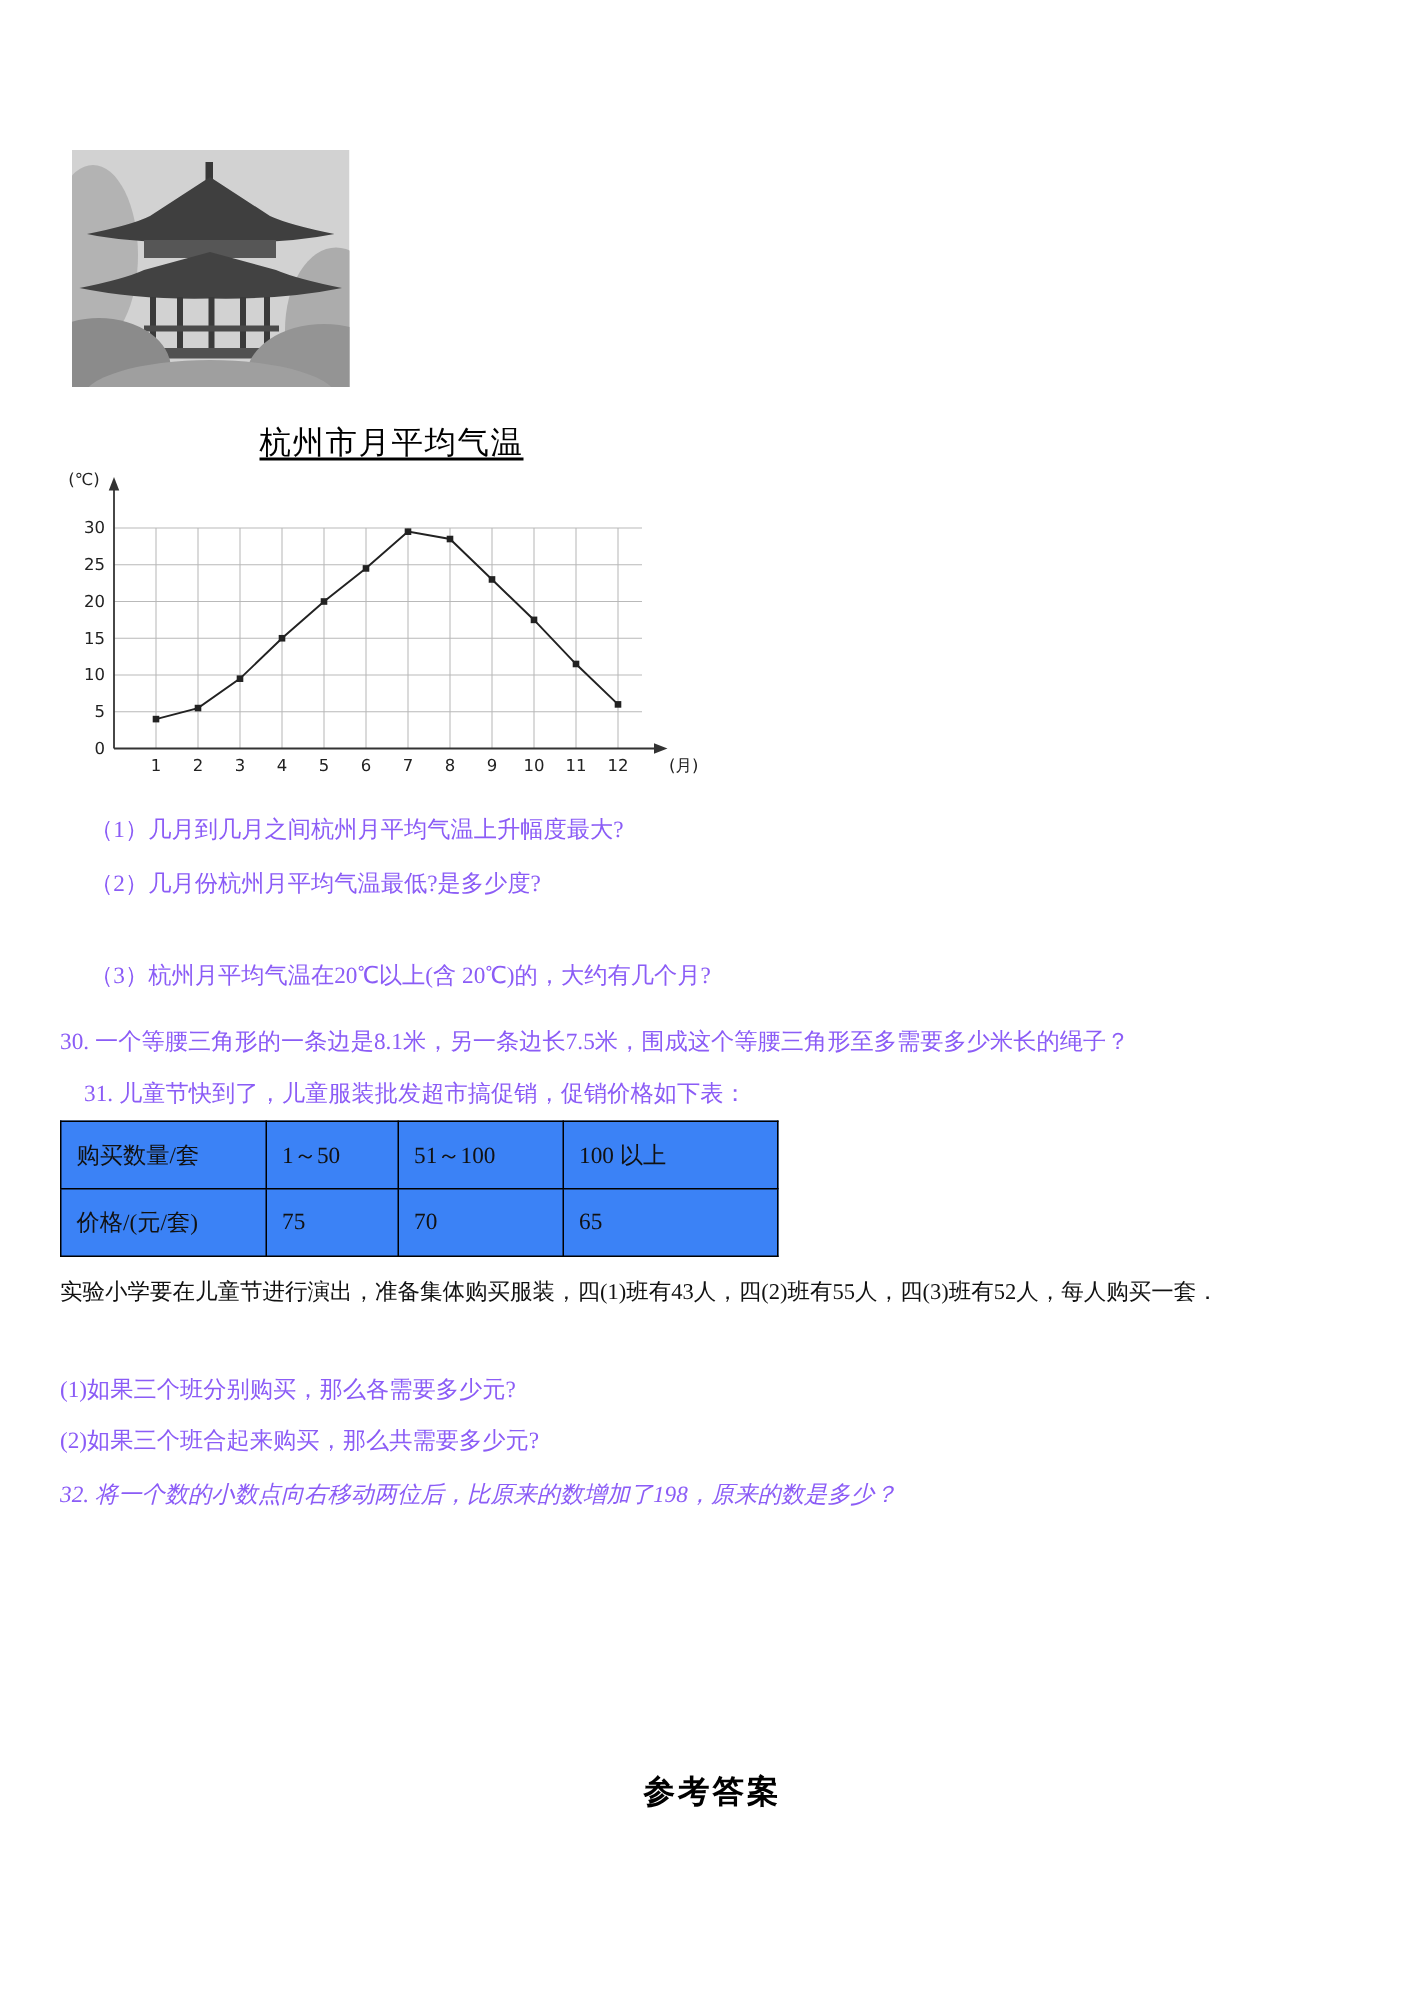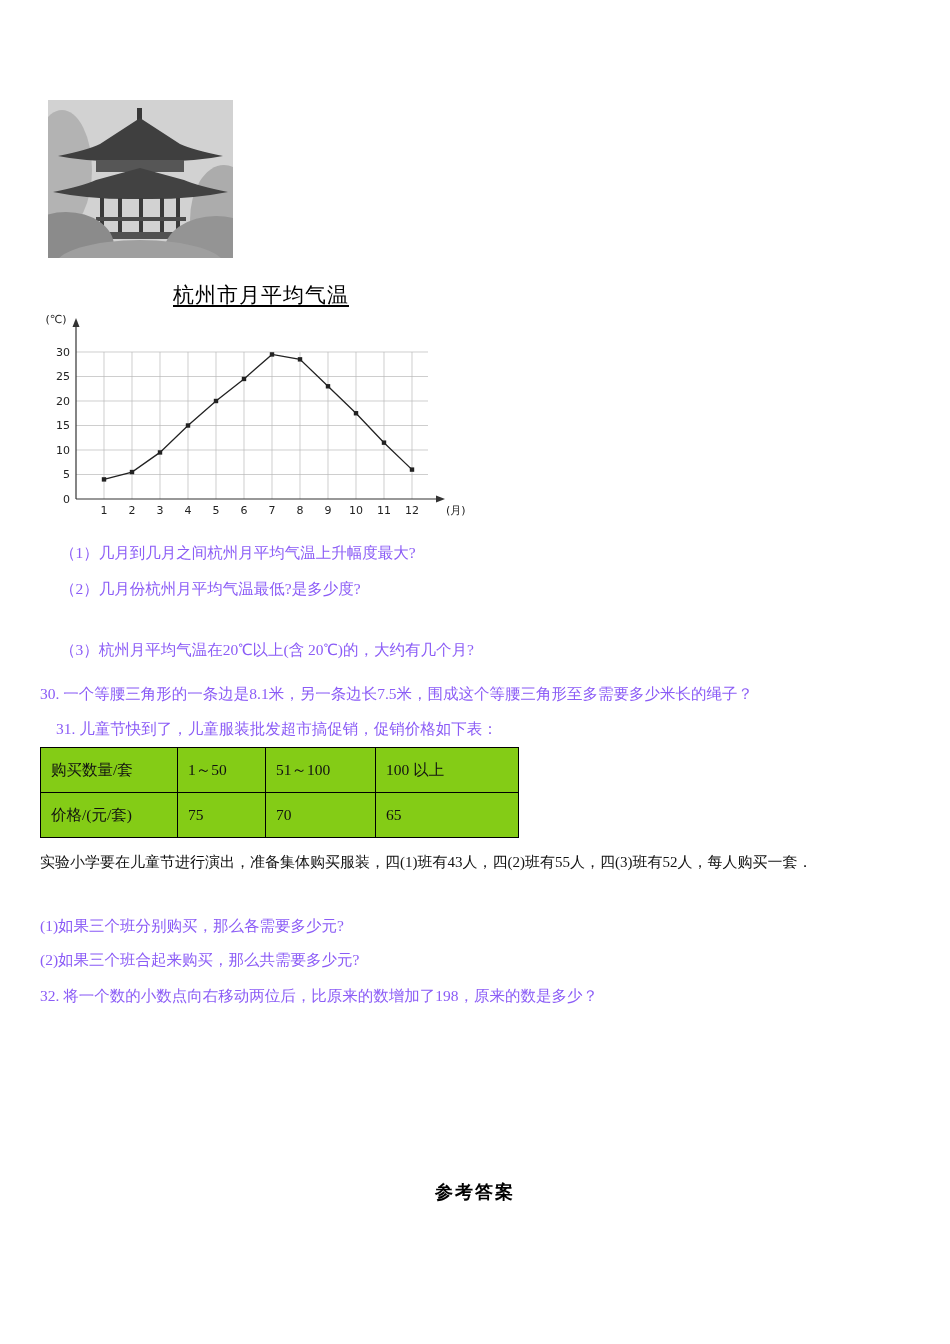--- a/index.html
+++ b/index.html
@@ -12,30 +12,30 @@
   .photo svg { display:block; width:100%; height:100%; }
 
   .chart-block { left:40px; top:281px; width:470px; }
   .chart-title { text-align:center; padding-right:28px; font-size:21px; letter-spacing:1px;
                  text-decoration:underline; text-underline-offset:3px; margin-bottom:2px; color:#000000; }
   .chart-block svg { display:block; }
 
   .q { font-size:15.5px; white-space:nowrap; color:#8b5cf6; }
   .para { font-size:15px; line-height:35px; color:#111; }
 
-  table.price { border-collapse:collapse; background:#84cc16; }
+  table.price { border-collapse:collapse; background:#3b82f6; }
   table.price td { border:1.5px solid #000; font-size:15.5px; padding:0 10px; height:45px;
                    vertical-align:middle; color:#111; }
   table.price td.c0 { width:137px; }
   table.price td.c1 { width:88px; }
   table.price td.c2 { width:110px; }
   table.price td.c3 { width:143px; }
 
   .answers-title { left:0; top:1180px; width:950px; text-align:center; font-weight:bold;
-                   font-size:18px; letter-spacing:2px; color:#000; }
+                   font-size:21px; letter-spacing:2px; color:#000; }
 </style>
 </head>
 <body>
 
 <div class="page">
 
   <div class="abs photo">
     <svg viewBox="0 0 185 158">
       <rect width="185" height="158" fill="#d2d2d2"></rect>
       <ellipse cx="14" cy="70" rx="30" ry="60" fill="#b3b3b3"></ellipse>
@@ -142,17 +142,17 @@
         <td class="c3">65</td>
       </tr>
     </tbody>
   </table>
 
   <div class="abs para" style="left:40px; top:845px; width:885px;">实验小学要在儿童节进行演出，准备集体购买服装，四(1)班有43人，四(2)班有55人，四(3)班有52人，每人购买一套．</div>
 
   <div class="abs q" style="left:40px; top:916px;">(1)如果三个班分别购买，那么各需要多少元?</div>
   <div class="abs q" style="left:40px; top:950px;">(2)如果三个班合起来购买，那么共需要多少元?</div>
 
-  <div class="abs q" style="left:40px; top:986px;">32. 将一个数的小数点向右移动两位后，比原来的数增加了198，原来的数是多少？</div>
+  <div class="abs q" style="left:40px; top:986px;font-style:italic;">32. 将一个数的小数点向右移动两位后，比原来的数增加了198，原来的数是多少？</div>
 
   <div class="abs answers-title">参考答案</div>
 
 </div>
 
 </body></html>

